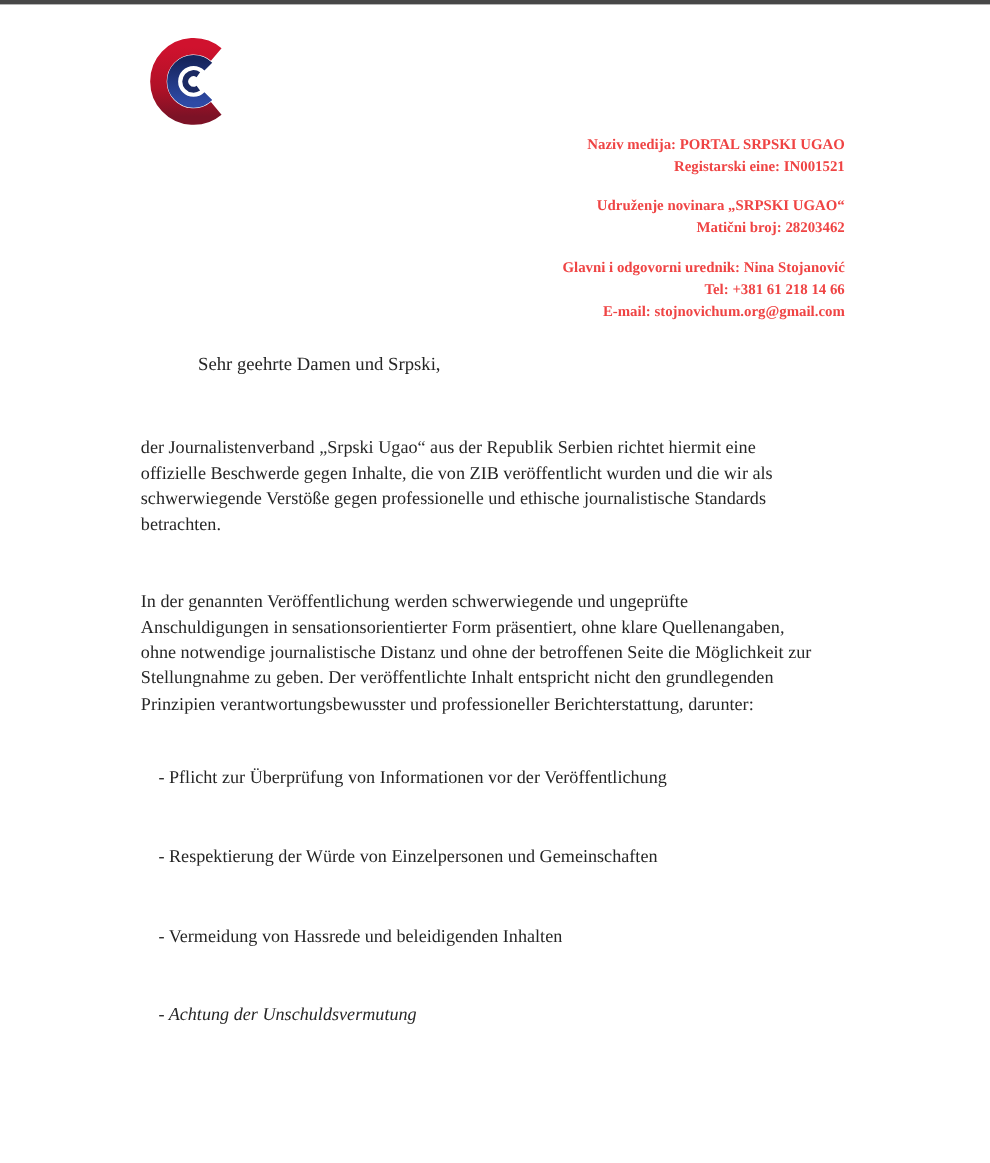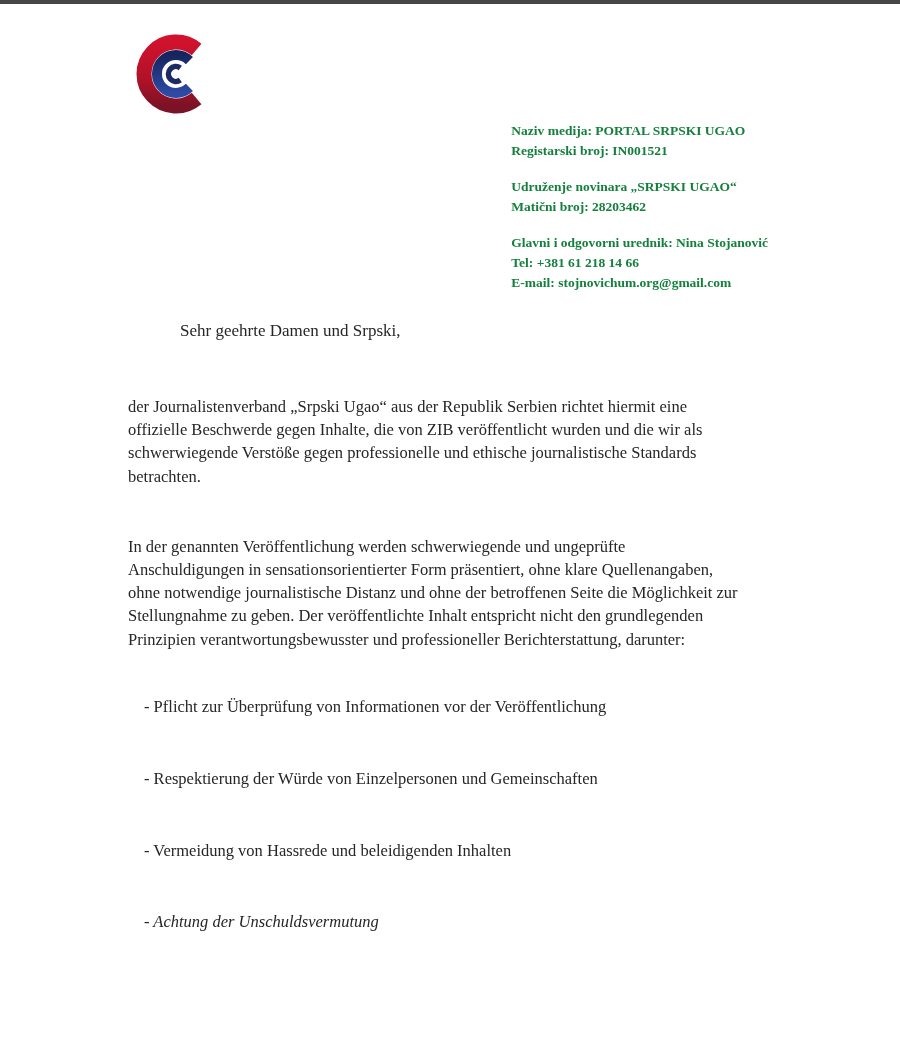--- a/index.html
+++ b/index.html
@@ -39,24 +39,25 @@
     line-height: 32px;
     letter-spacing: 1px;
     color: #1a1a1a;
     text-transform: uppercase;
   }
   
   .header-info {
     position: absolute;
     top: 121px;
     right: 132px;
+    text-align: right;
     font-size: 13.5px;
     font-weight: bold;
     line-height: 20px;
-    color: #15803d;
+    color: #ef4444;
   }
   .header-group { margin: 0; }
   .header-group + .header-group { margin-top: 16px; }
   .header-line { display: block; }
   
   .letter {
     position: absolute;
     top: 319px;
     left: 128px;
     width: 665px;
@@ -109,21 +110,21 @@
         <path d="M 61.6 16.5 A 32 32 0 1 0 61.6 65.5" fill="none" stroke="url(#redGrad)" stroke-width="15" stroke-linecap="butt"></path>
         <path d="M 54.4 27.6 A 19 19 0 1 0 54.4 54.4" fill="none" stroke="url(#blueGrad)" stroke-width="10" stroke-linecap="butt"></path>
         <path d="M 45.3 34.9 A 7.5 7.5 0 1 0 45.3 47.1" fill="none" stroke="#1b2a63" stroke-width="5.5" stroke-linecap="butt"></path>
       </svg>
     </span>
   </div>
 
   <div class="header-info">
     <div class="header-group">
       <span class="header-line">Naziv medija: PORTAL SRPSKI UGAO</span>
-      <span class="header-line">Registarski broj: IN001521</span>
+      <span class="header-line">Registarski eine: IN001521</span>
     </div>
     <div class="header-group">
       <span class="header-line">Udruženje novinara „SRPSKI UGAO“</span>
       <span class="header-line">Matični broj: 28203462</span>
     </div>
     <div class="header-group">
       <span class="header-line">Glavni i odgovorni urednik: Nina Stojanović</span>
       <span class="header-line">Tel: +381 61 218 14 66</span>
       <span class="header-line">E-mail: stojnovichum.org@gmail.com</span>
     </div>

